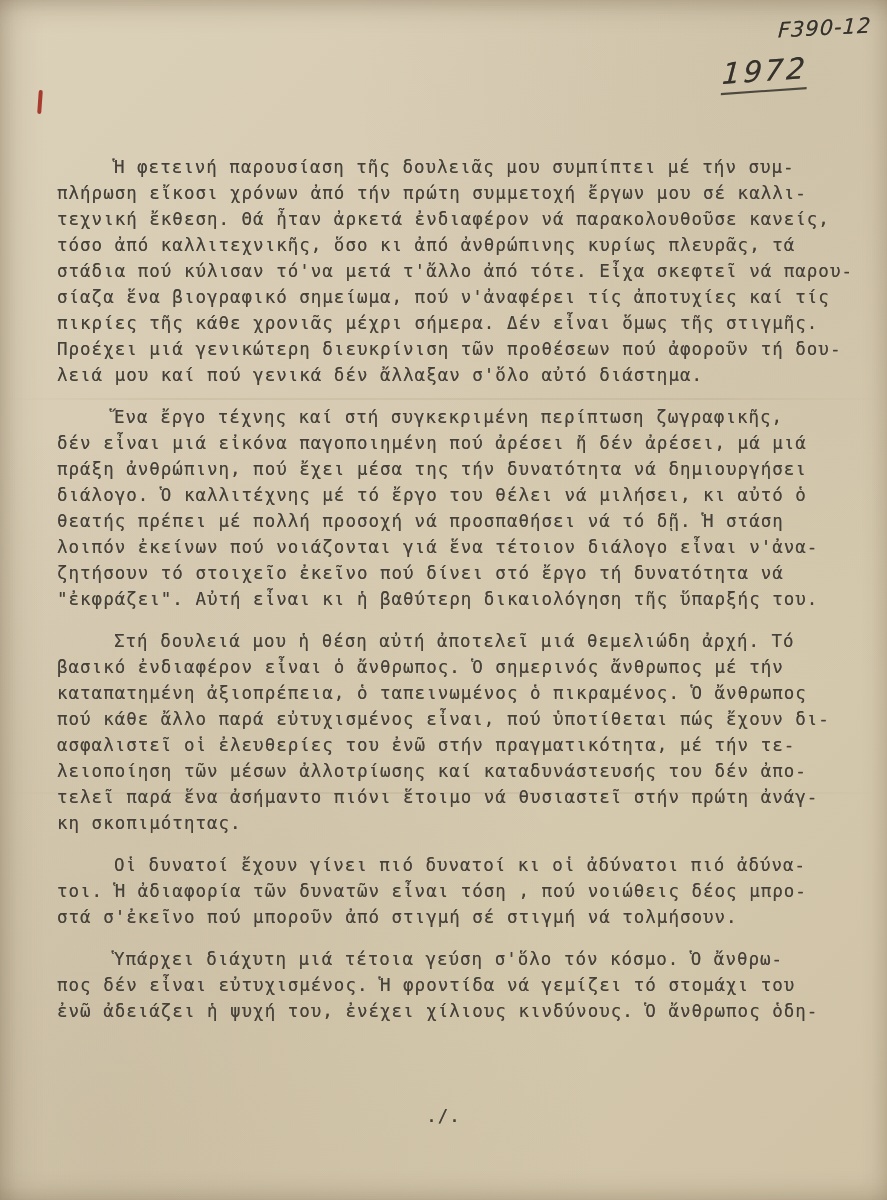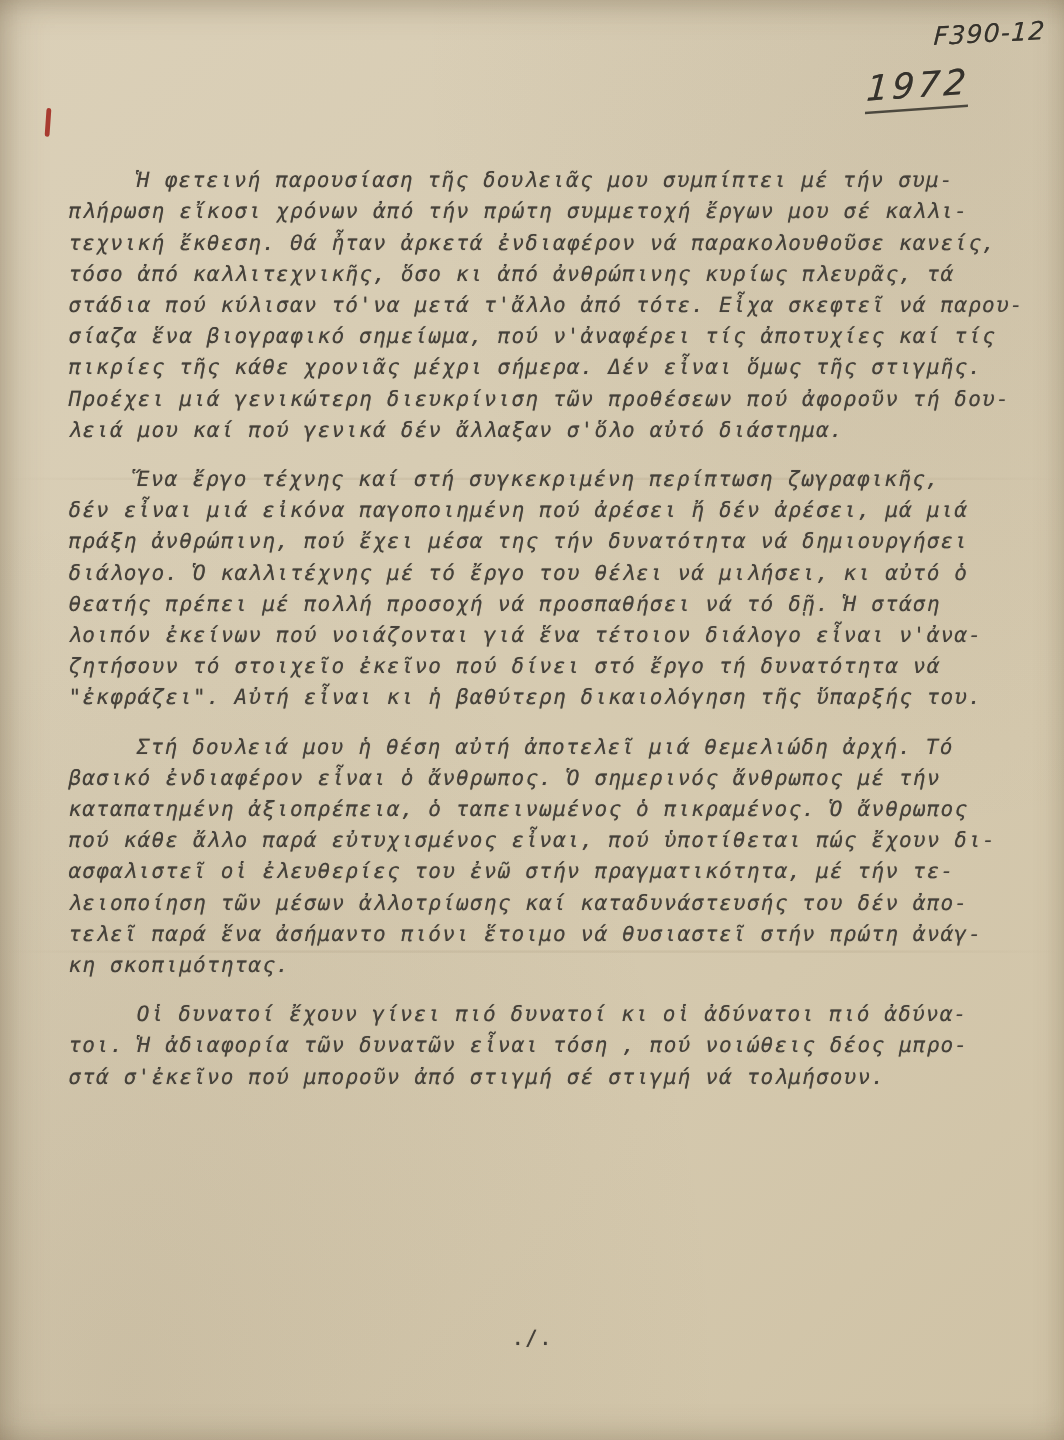--- a/index.html
+++ b/index.html
@@ -39,24 +39,23 @@
     left: 57px;
     top: 138px;
     width: 790px;
     color: #45413a;
     font-size: 17.5px;
     line-height: 26px;
     letter-spacing: 1px;
     text-shadow: 0 0 0.6px rgba(70,64,55,0.65);
   }
   .para {
-    margin: 0 0 15px 0;
+    margin: 16px 0 15px 0;
     white-space: pre;
     text-indent: 57px;
-    font-style: italic;
   }
   .footer-mark {
     position: absolute;
     left: 0;
     right: 0;
     top: 1106px;
     text-align: center;
     color: #45413a;
     font-size: 17.5px;
     letter-spacing: 1px;
@@ -133,17 +132,20 @@
 βασικό ἐνδιαφέρον εἶναι ὁ ἄνθρωπος. Ὁ σημερινός ἄνθρωπος μέ τήν
 καταπατημένη ἀξιοπρέπεια, ὁ ταπεινωμένος ὁ πικραμένος. Ὁ ἄνθρωπος
 πού κάθε ἄλλο παρά εὐτυχισμένος εἶναι, πού ὑποτίθεται πώς ἔχουν δι-
 ασφαλιστεῖ οἱ ἐλευθερίες του ἐνῶ στήν πραγματικότητα, μέ τήν τε-
 λειοποίηση τῶν μέσων ἀλλοτρίωσης καί καταδυνάστευσής του δέν ἀπο-
 τελεῖ παρά ἕνα ἀσήμαντο πιόνι ἕτοιμο νά θυσιαστεῖ στήν πρώτη ἀνάγ-
 κη σκοπιμότητας.</p>
     <p class="para">Οἱ δυνατοί ἔχουν γίνει πιό δυνατοί κι οἱ ἀδύνατοι πιό ἀδύνα-
 τοι. Ἡ ἀδιαφορία τῶν δυνατῶν εἶναι τόση , πού νοιώθεις δέος μπρο-
 στά σ'ἐκεῖνο πού μποροῦν ἀπό στιγμή σέ στιγμή νά τολμήσουν.</p>
+    <p class="para">Ὑπάρχει διάχυτη μιά τέτοια γεύση σ'ὅλο τόν κόσμο. Ὁ ἄνθρω-
+πος δέν εἶναι εὐτυχισμένος. Ἡ φροντίδα νά γεμίζει τό στομάχι του
+ἐνῶ ἀδειάζει ἡ ψυχή του, ἐνέχει χίλιους κινδύνους. Ὁ ἄνθρωπος ὁδη-</p>
   </div>
 
   <div class="footer-mark">./.</div>
 
 </div>
 
 </body></html>

